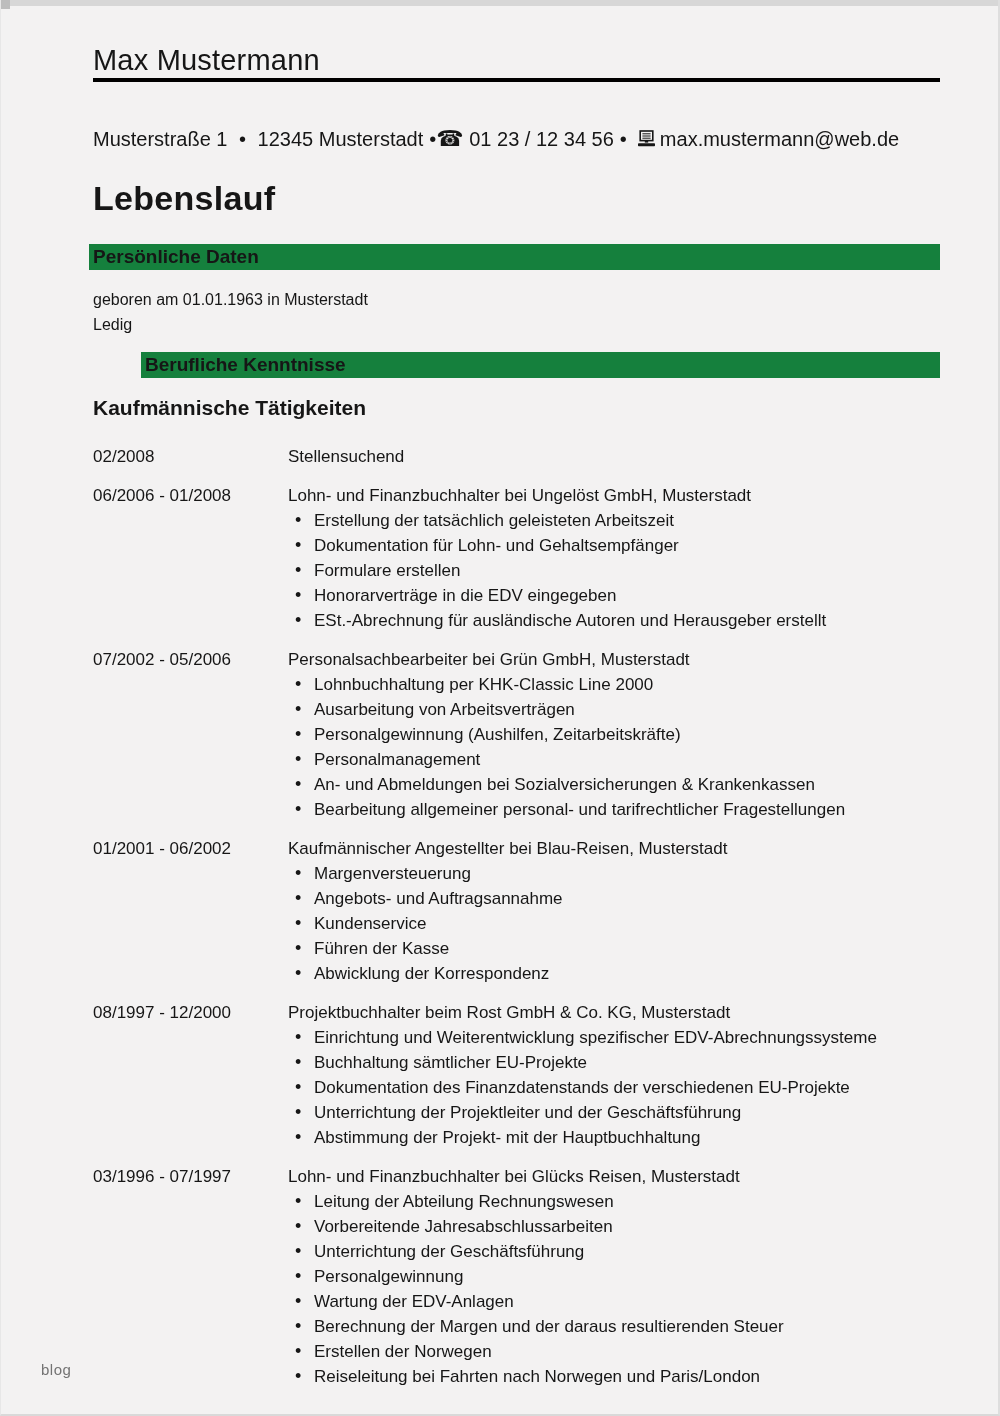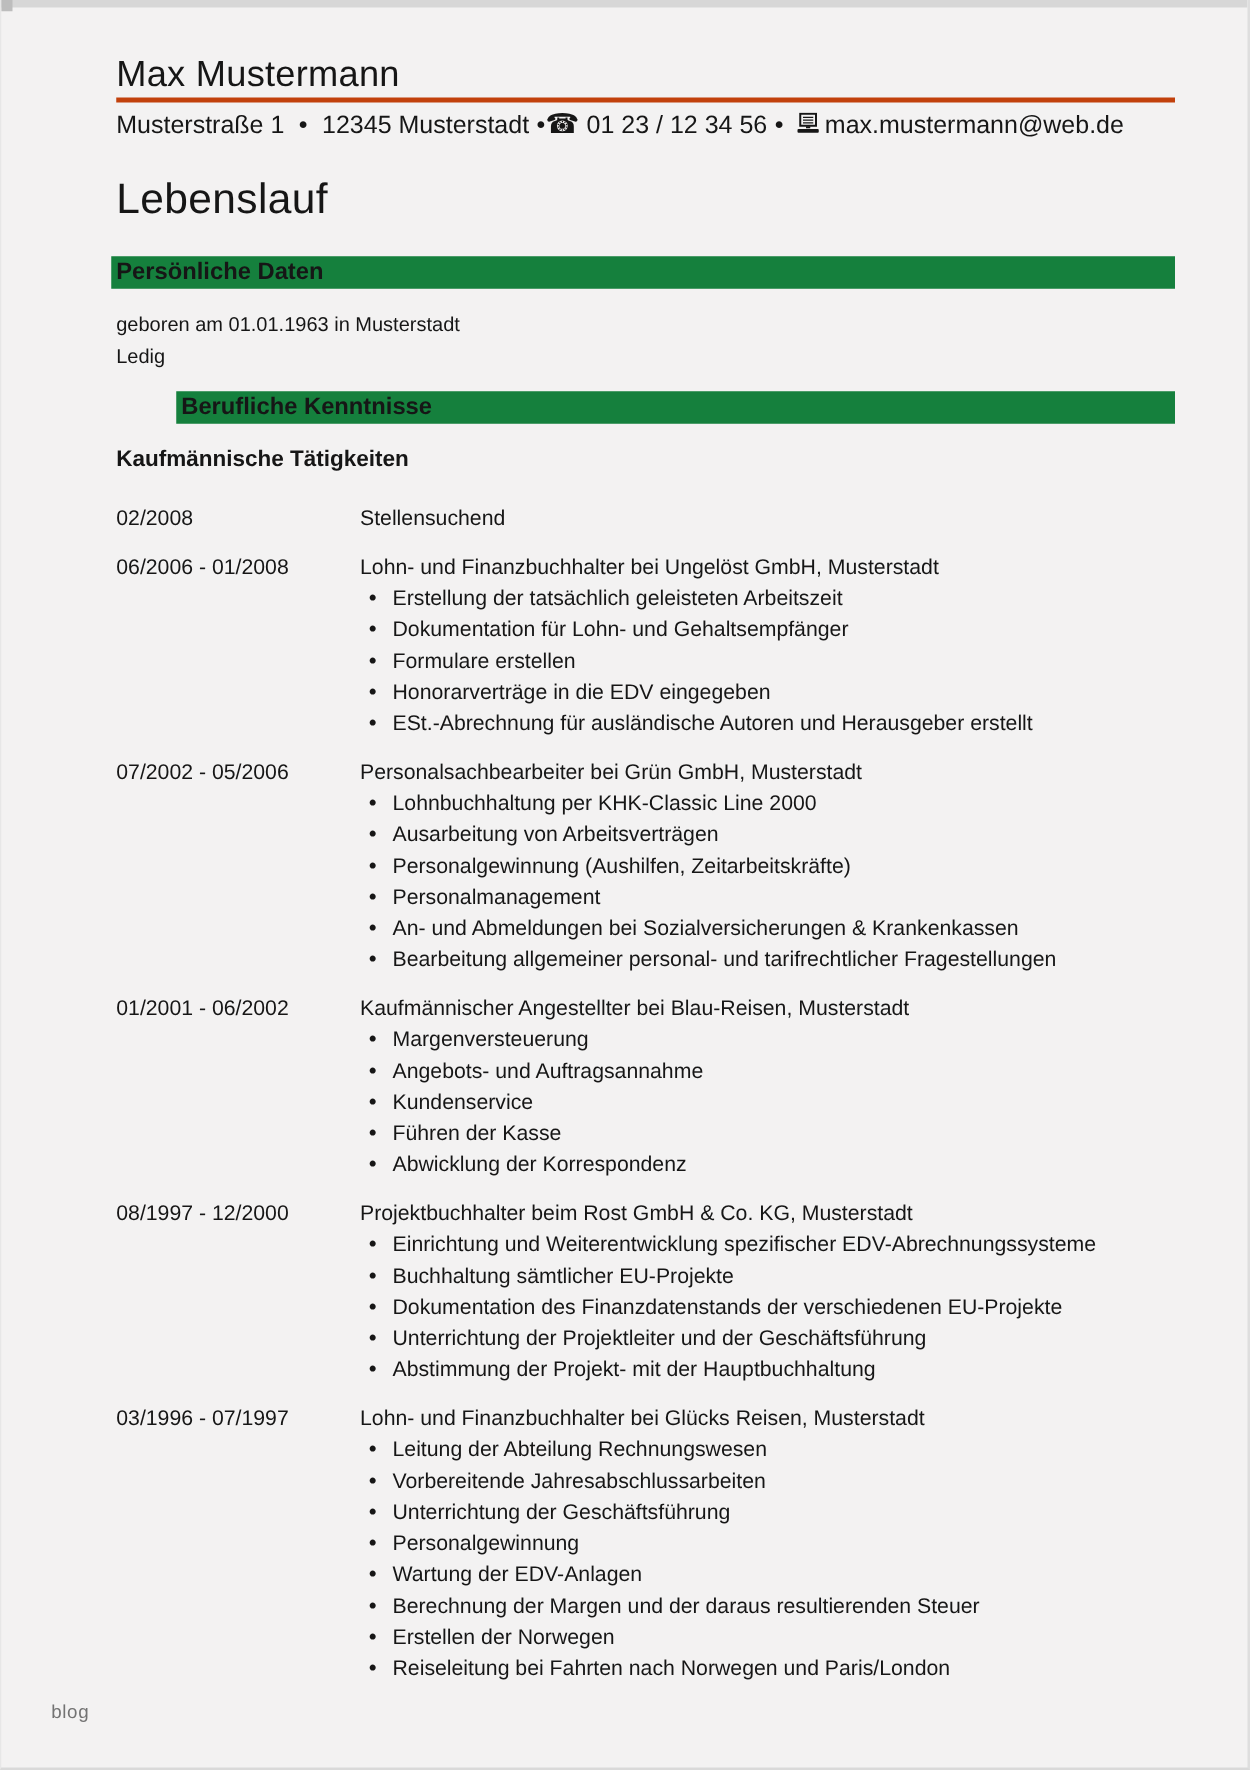--- a/index.html
+++ b/index.html
@@ -38,39 +38,40 @@
     padding: 0 58px 0 92px;
   }
 
   
   .name {
     margin-top: 38px;
     font-size: 29px;
     font-weight: 400;
     line-height: 32px;
     letter-spacing: 0.2px;
-    border-bottom: 4px solid #c2410c;
+    border-bottom: 4px solid #000000;
     padding-bottom: 2px;
   }
   .contact {
     padding-top: 5px;
     font-size: 20px;
     line-height: 24px;
     white-space: nowrap;
+    margin-top: 40px;
   }
   .contact .sep { padding: 0 6px; }
   .contact .sep-tight { padding: 0 0 0 6px; }
   .phone-glyph { font-size: 22px; }
   .pc-icon { display: inline-block; vertical-align: -1px; margin: 0 4px 0 4px; }
 
   
   .doc-title {
     margin-top: 27px;
     font-size: 34px;
-    font-weight: 400;
+    font-weight: 700;
     letter-spacing: 0.3px;
   }
 
   
   .section-bar {
     margin-top: 26px;
     margin-left: -4px;
     background: #15803d;
     font-size: 19px;
     font-weight: 700;
@@ -80,21 +81,21 @@
   .section-bar.second { margin-top: 15px; margin-left: 48px; }
 
   .personal-lines {
     margin-top: 17px;
     font-size: 16px;
     line-height: 25px;
   }
 
   .subheading {
     margin-top: 18px;
-    font-size: 18px;
+    font-size: 21px;
     font-weight: 700;
   }
 
   
   .entries { margin-top: 24px; font-size: 17px; line-height: 25px; }
   .entry { display: flex; margin-bottom: 14px; }
   .entry:last-child { margin-bottom: 0; }
   .entry .date { flex: 0 0 195px; }
   .entry .body { flex: 1 1 auto; }
   .job-title { font-weight: 400; }

